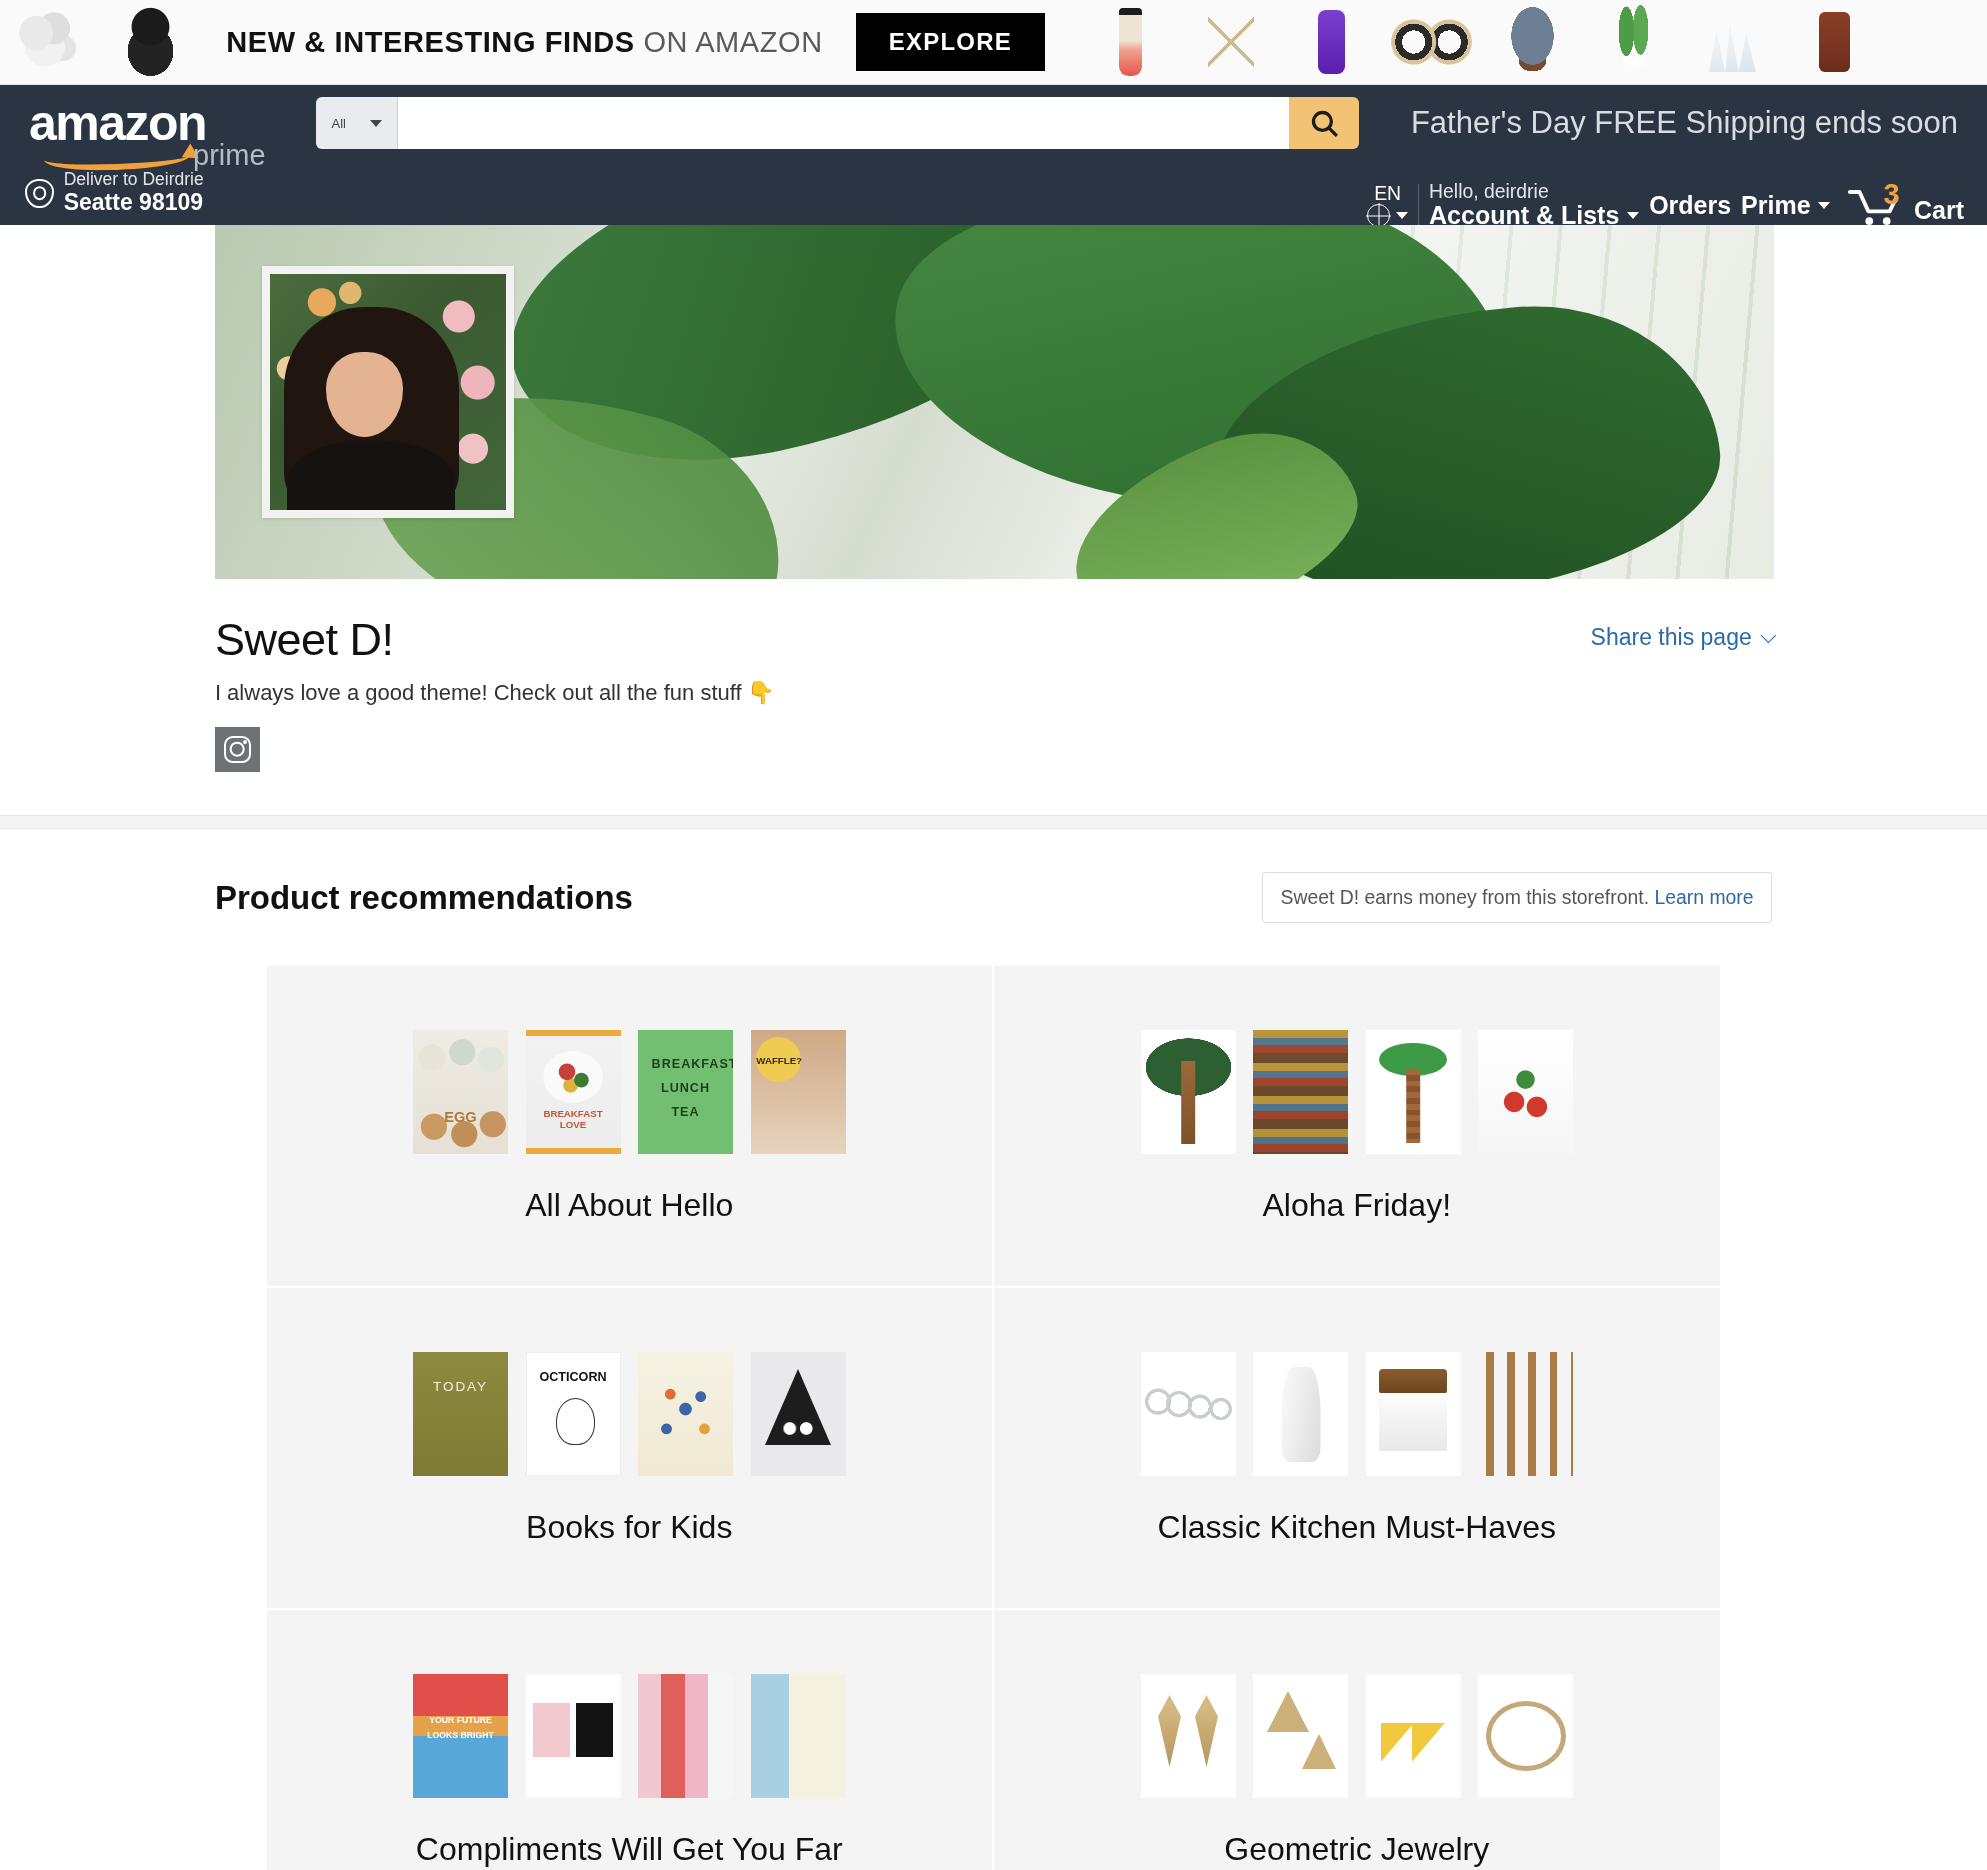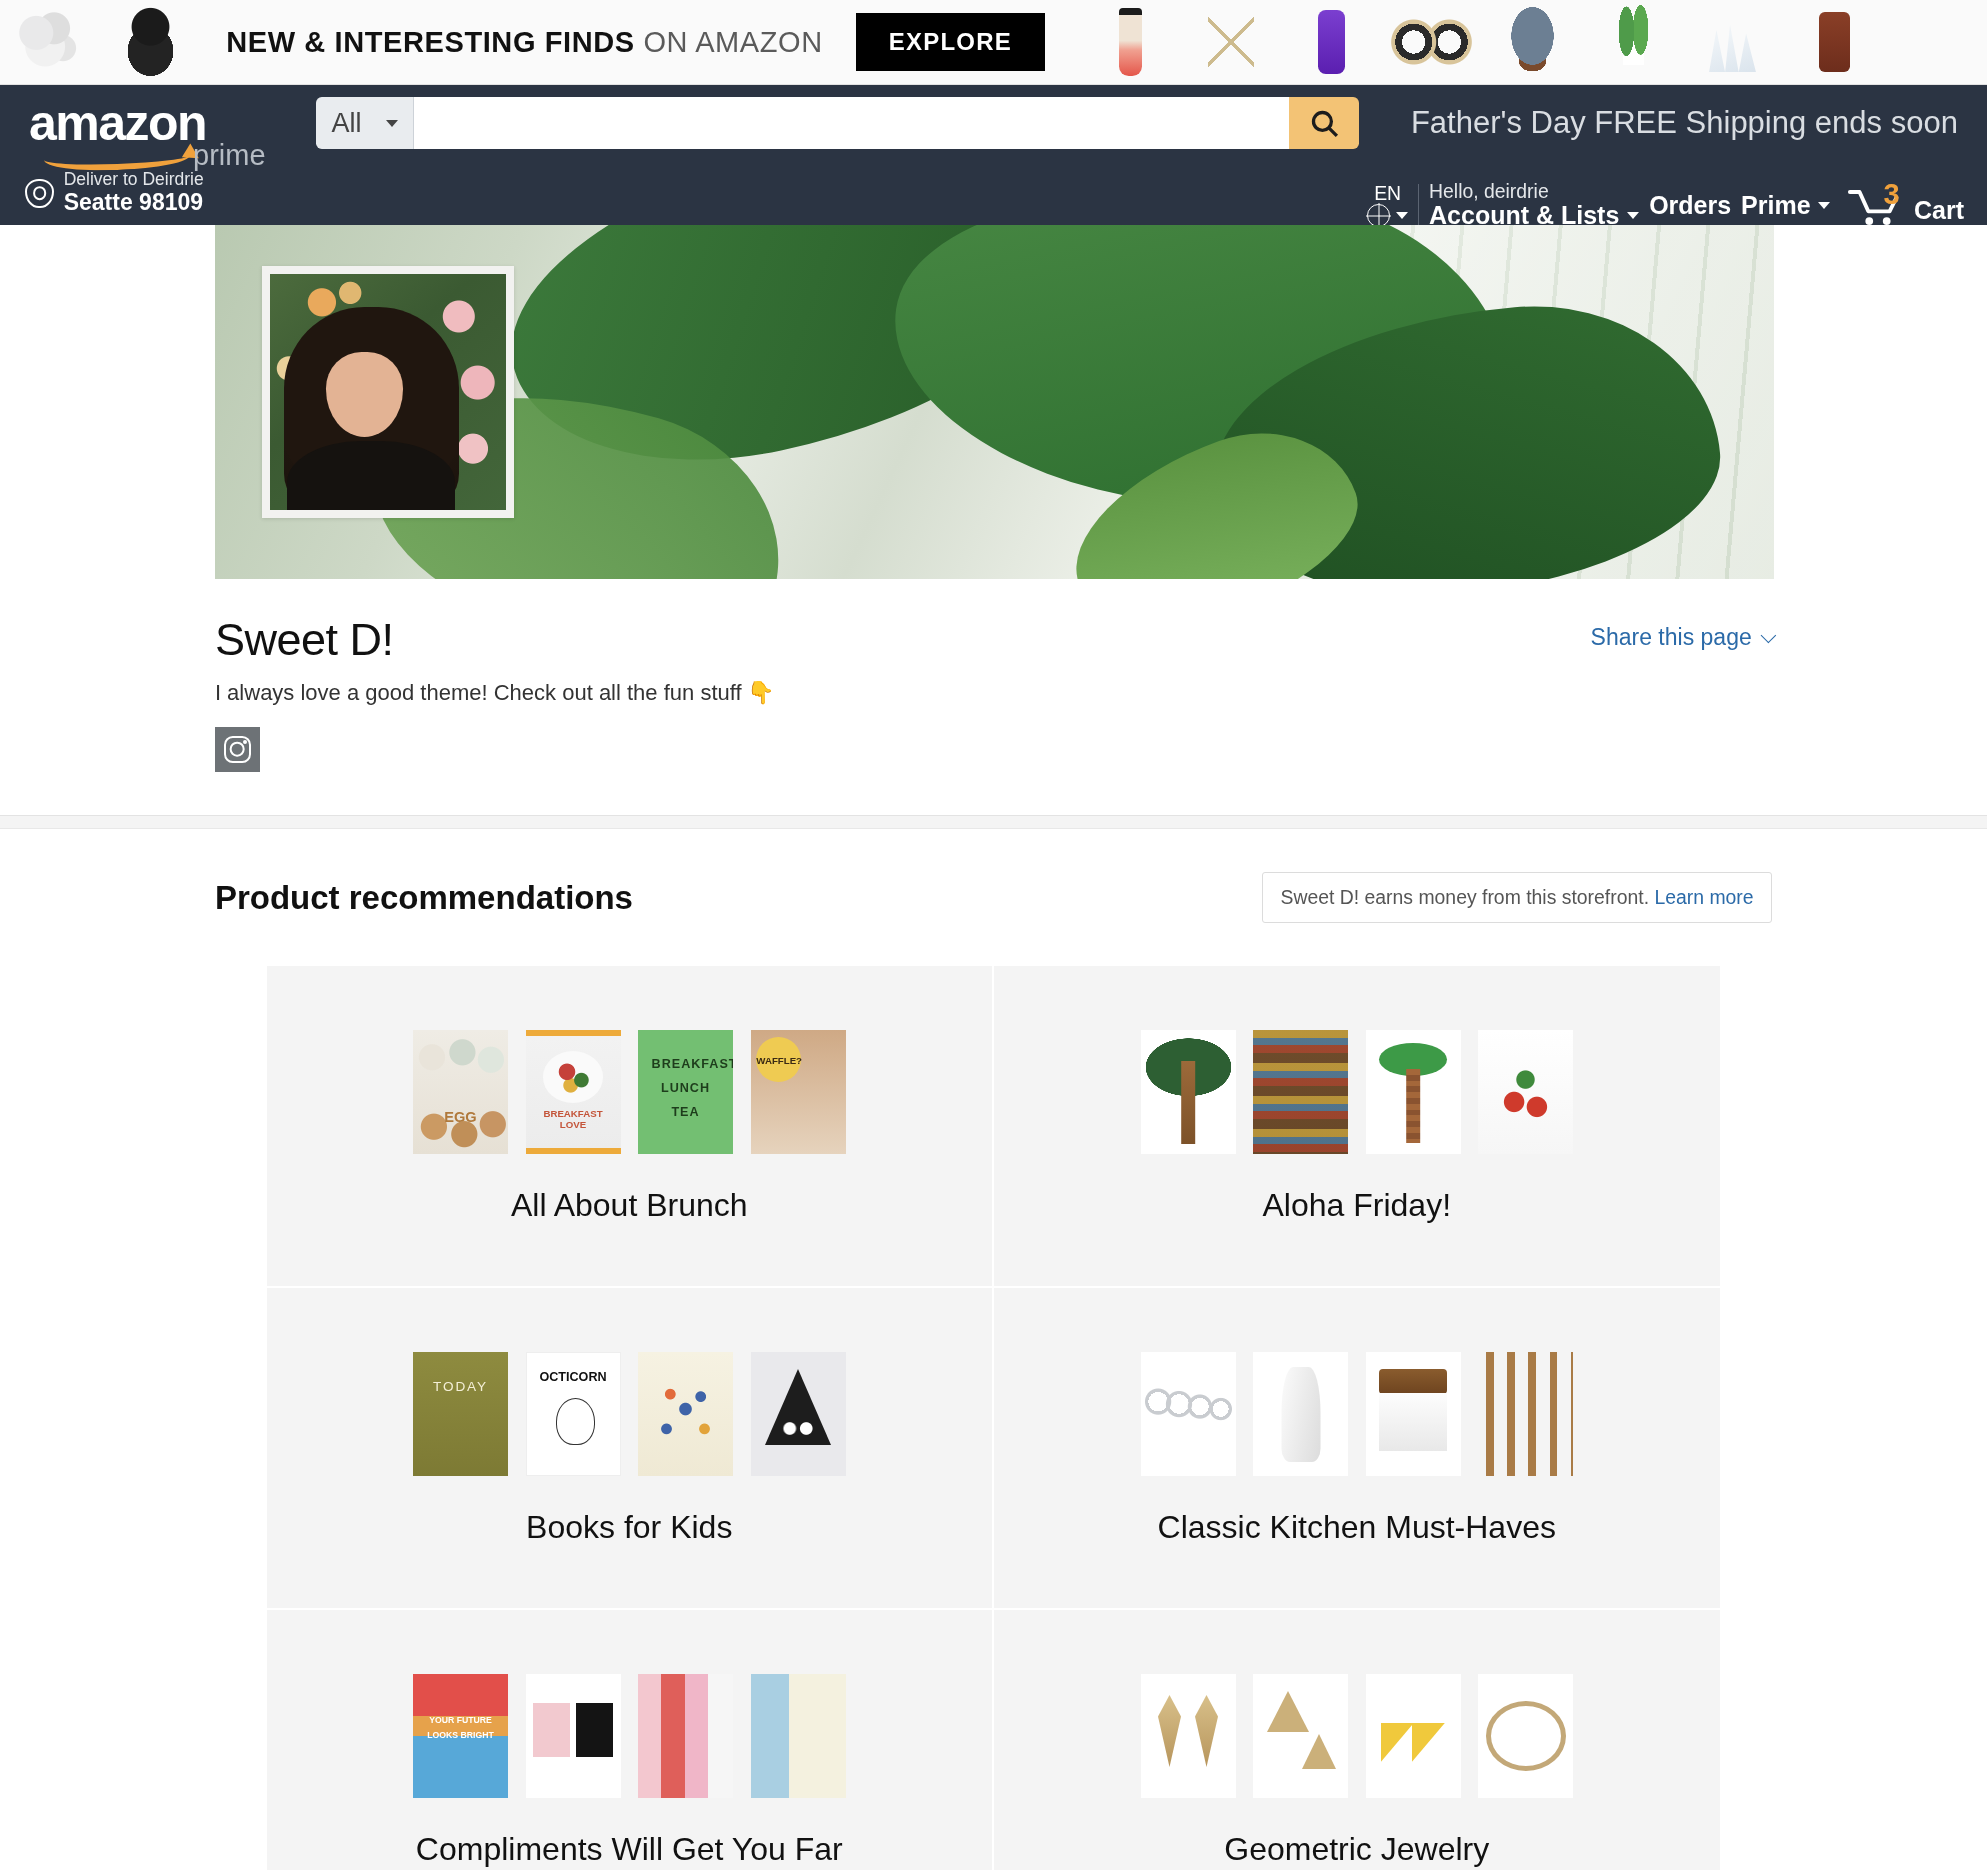--- a/index.html
+++ b/index.html
@@ -116,21 +116,21 @@
     font-size: 29px; color: #b6bcc4; font-weight: 400;
   }
   .search {
     display: flex; flex: 0 0 auto;
     width: 1043px; height: 52px; margin-left: 70px;
     border-radius: 5.8px; overflow: hidden;
   }
   .search-cat {
     background: #e9ecef; color: #444;
     display: flex; align-items: center; gap: 24px;
-    padding: 0 15.5px; font-size: 27px;
+    padding: 0 15.5px; font-size: 13px;
     border-right: 1px solid #cdd2d8; cursor: pointer;
   }
   .caret { width: 0; height: 0; border-left: 6.8px solid transparent; border-right: 6.8px solid transparent; border-top: 7.8px solid currentColor; display:inline-block; }
   .search-input { flex: 1; border: none; outline: none; font-size: 21.3px; padding: 0 13.6px; background: #fff; }
   .search-btn {
     width: 70px; background: #f3c375; border: none; cursor: pointer;
     display: flex; align-items: center; justify-content: center;
   }
   .fathers {
     margin-left: auto; color: #d9dde2; font-size: 31px; font-weight: 300;
@@ -516,21 +516,21 @@
 
 <div class="grid">
 
   <div class="card">
     <div class="card-imgs">
       <div class="thumb t-egg"></div>
       <div class="thumb t-bl"></div>
       <div class="thumb t-tea"></div>
       <div class="thumb t-waf"></div>
     </div>
-    <div class="card-label">All About Brunch</div>
+    <div class="card-label">All About Hello</div>
   </div>
 
   <div class="card">
     <div class="card-imgs">
       <div class="thumb t-palm"></div>
       <div class="thumb t-tiki"></div>
       <div class="thumb t-inflate"></div>
       <div class="thumb t-picks"></div>
     </div>
     <div class="card-label">Aloha Friday!</div>

